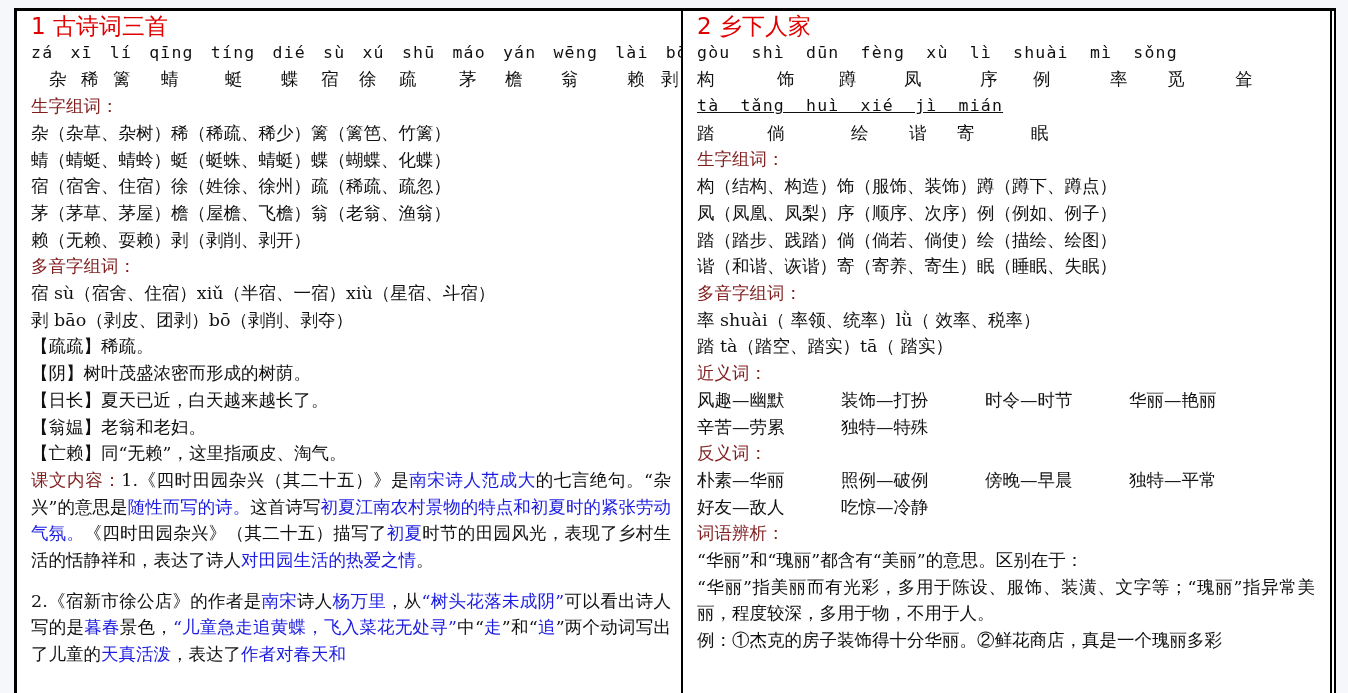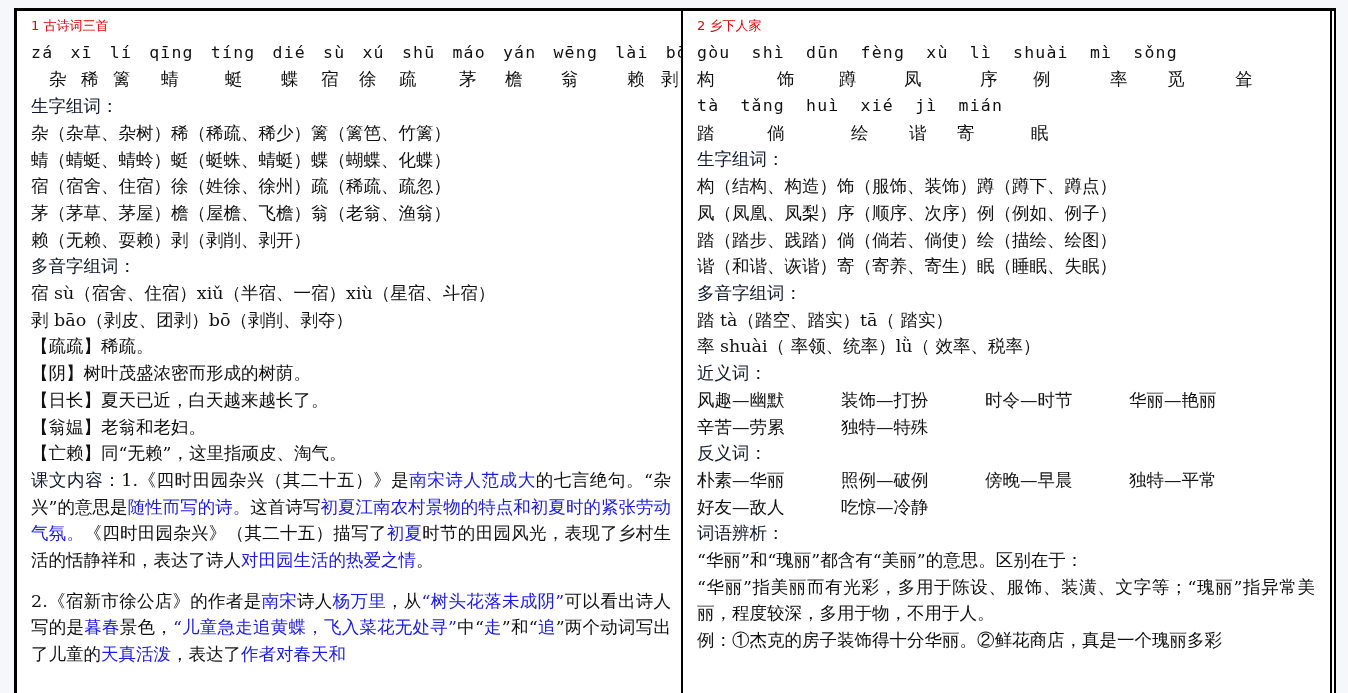--- a/index.html
+++ b/index.html
@@ -23,22 +23,22 @@
     background:#fff;
   }
   .col {
     position:absolute; top:0; bottom:0; overflow:hidden;
     font-size:17.5px; line-height:26.7px;
   }
   .col.left { left:0; width:666px; padding:2px 10px 0 14px; box-sizing:border-box; border-right:2px solid #000; }
   .col.right { left:668px; width:640px; padding:2px 10px 0 12px; box-sizing:border-box; }
   .line { white-space:nowrap; }
   .wrap { white-space:normal; text-align:justify; }
-  .title { color:#e00000; font-family:"DejaVu Sans", "Liberation Sans", sans-serif; font-size:13px; }
-  .red { color:#0f172a;font-family:Liberation Serif, serif; }
+  .title { color:#e00000; font-family:"DejaVu Sans", "Liberation Sans", sans-serif; font-size:23px; }
+  .red { color:#7f1d1d;font-family:Liberation Serif, serif; }
   .blue { color:#1c1ce0; }
   .pinyin { font-family:"DejaVu Sans Mono", "Liberation Mono", monospace; font-size:16.5px; letter-spacing:1.2px; }
   .hanzi-row { letter-spacing:0; }
   .hanzi-row span { display:inline-block; }
   .u { color:#1c1ce0; text-underline-offset:3px; text-decoration-thickness:1.5px; }
   .pair { display:inline-block; width:144px; }
 </style>
 </head>
 <body>
 
@@ -94,37 +94,37 @@
         <span style="position: absolute; left: 0px; top: 0px;">构</span>
         <span style="position: absolute; left: 80px; top: 0px;">饰</span>
         <span style="position: absolute; left: 142px; top: 0px;">蹲</span>
         <span style="position: absolute; left: 207px; top: 0px;">凤</span>
         <span style="position: absolute; left: 283px; top: 0px;">序</span>
         <span style="position: absolute; left: 336px; top: 0px;">例</span>
         <span style="position: absolute; left: 413px; top: 0px;">率</span>
         <span style="position: absolute; left: 470px; top: 0px;">觅</span>
         <span style="position: absolute; left: 538px; top: 0px;">耸</span>
       </div>
-    <div class="line pinyin" style="word-spacing:10px;">tà tǎng  huì xié jì  mián</div>
+    <div class="line pinyin" style="word-spacing:10px;text-decoration:underline;">tà tǎng  huì xié jì  mián</div>
     <div class="line hanzi-row" id="r-hanzi-2" style="position:relative;height:26.7px;">
         <span style="position: absolute; left: 0px; top: 0px;">踏</span>
         <span style="position: absolute; left: 70px; top: 0px;">倘</span>
         <span style="position: absolute; left: 154px; top: 0px;">绘</span>
         <span style="position: absolute; left: 212px; top: 0px;">谐</span>
         <span style="position: absolute; left: 260px; top: 0px;">寄</span>
         <span style="position: absolute; left: 334px; top: 0px;">眠</span>
       </div>
     <div class="line red">生字组词：</div>
     <div class="line">构（结构、构造）饰（服饰、装饰）蹲（蹲下、蹲点）</div>
     <div class="line">凤（凤凰、凤梨）序（顺序、次序）例（例如、例子）</div>
     <div class="line">踏（踏步、践踏）倘（倘若、倘使）绘（描绘、绘图）</div>
     <div class="line">谐（和谐、诙谐）寄（寄养、寄生）眠（睡眠、失眠）</div>
     <div class="line red">多音字组词：</div>
+    <div class="line">率 shuài（ 率领、统率）lǜ（  效率、税率）</div>
     <div class="line">踏 tà（踏空、踏实）tā（ 踏实）</div>
-    <div class="line">率 shuài（ 率领、统率）lǜ（  效率、税率）</div>
     <div class="line red">近义词：</div>
     <div class="line">
       <span class="pair">风趣—幽默</span><span class="pair">装饰—打扮</span><span class="pair">时令—时节</span><span class="pair">华丽—艳丽</span>
     </div>
     <div class="line">
       <span class="pair">辛苦—劳累</span><span class="pair">独特—特殊</span>
     </div>
     <div class="line red">反义词：</div>
     <div class="line">
       <span class="pair">朴素—华丽</span><span class="pair">照例—破例</span><span class="pair">傍晚—早晨</span><span class="pair">独特—平常</span>

